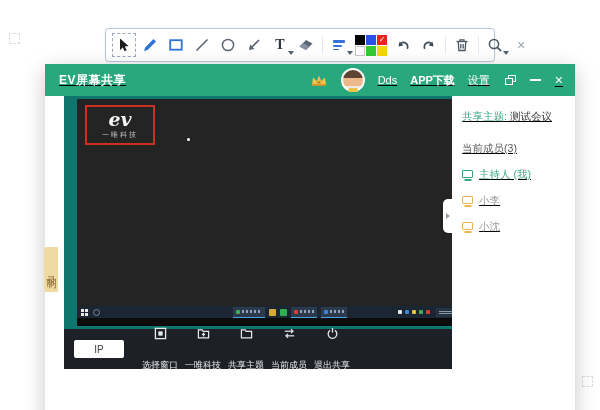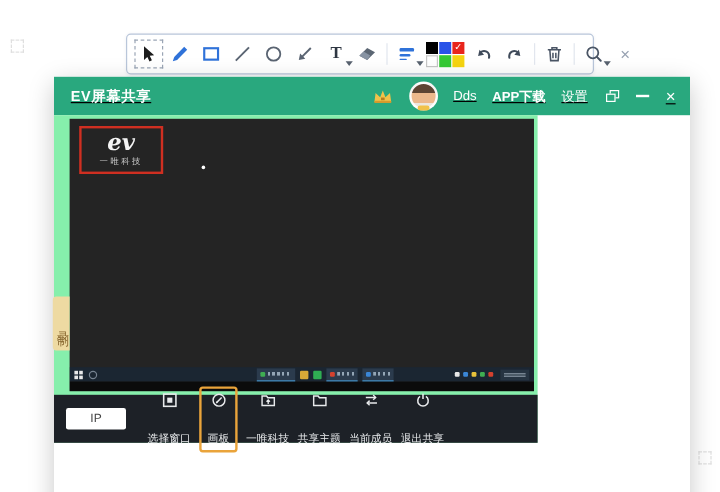--- a/index.html
+++ b/index.html
@@ -42,21 +42,21 @@
     width:10px;height:4px;background:#f0c24a;border-radius:2px;}
   .wc{display:flex;align-items:center;gap:14px;margin-left:2px;}
   .restore-icon{width:11px;height:10px;position:relative;cursor:pointer;}
   .restore-icon i{position:absolute;box-sizing:border-box;border:1.2px solid #fff;width:8px;height:7px;}
   .restore-icon i.back{right:0;top:0;}
   .restore-icon i.front{left:0;bottom:0;background:inherit;}
   .min-icon{width:11px;height:0;border-top:2px solid #fff;cursor:pointer;}
   .close-icon{font-size:14px;line-height:1;color:#fff;cursor:pointer;}
 
   .win-body{display:flex;height:273px;}
-  .left-col{width:403px;position:relative;background:#86efac;}
+  .left-col{width:403px;position:relative;background:#0f766e;margin-left:19px;}
   .preview{position:absolute;left:13px;top:3px;width:387px;height:227px;background:#242424;overflow:hidden;}
   .logo-anno{position:absolute;left:8px;top:6px;width:66px;height:36px;border:2px solid;
     display:flex;flex-direction:column;align-items:center;justify-content:center;}
   .logo-ev{font-family:"DejaVu Serif","Liberation Serif",serif;font-style:italic;font-weight:bold;
     font-size:19px;line-height:17px;color:#f4f4f4;}
   .logo-sub{font-size:7px;letter-spacing:2px;color:#c9c9c9;margin-top:2px;white-space:nowrap;}
   .cursor-dot{position:absolute;left:110px;top:39px;width:3px;height:3px;border-radius:50%;background:#fff;}
   .below-taskbar{position:absolute;left:0;right:0;bottom:0;height:8px;background:#0b0b0b;}
   .taskbar{position:absolute;left:0;right:0;bottom:8px;height:12px;background:#1b2632;
     display:flex;align-items:center;padding:0 4px;gap:5px;}
@@ -281,28 +281,20 @@
         <div class="bottom-bar">
           <span class="ip-box">IP</span>
           <span class="bb-buttons">
             <span class="bb-btn">
               <svg width="13" height="13" viewBox="0 0 14 14">
                   <rect x="1.5" y="1.5" width="11" height="11" fill="none" stroke="#e8eaec" stroke-width="1.4"></rect>
                   <rect x="4.7" y="4.7" width="4.6" height="4.6" fill="#e8eaec"></rect>
                 </svg>
               <span>选择窗口</span>
             </span>
-            <span class="bb-btn hl" style="border-color: rgb(234, 164, 59);">
-              <svg width="13" height="13" viewBox="0 0 14 14">
-                  <circle cx="7" cy="7" r="5.3" fill="none" stroke="#e8eaec" stroke-width="1.3"></circle>
-                  <line x1="4.6" y1="9.4" x2="9.4" y2="4.6" stroke="#e8eaec" stroke-width="1.3"></line>
-                  <polygon points="4.2,9.8 6,9.4 4.6,8 " fill="#e8eaec"></polygon>
-                </svg>
-              <span>画板</span>
-            </span>
             <span class="bb-btn">
               <svg width="13" height="13" viewBox="0 0 14 14">
                   <path d="M1.5 3.2 h4 l1.2 1.6 h5.8 v7 h-11 z" fill="none" stroke="#e8eaec" stroke-width="1.3"></path>
                   <path d="M7 10.3 v-3.2 M5.5 8.4 l1.5 -1.6 1.5 1.6" fill="none" stroke="#e8eaec" stroke-width="1.2"></path>
                 </svg>
               <span>一唯科技</span>
             </span>
             <span class="bb-btn">
               <svg width="13" height="13" viewBox="0 0 14 14">
                   <path d="M1.5 3.2 h4 l1.2 1.6 h5.8 v7 h-11 z" fill="none" stroke="#e8eaec" stroke-width="1.3"></path>
@@ -324,19 +316,41 @@
               <svg width="13" height="13" viewBox="0 0 14 14">
                   <path d="M4.4 3.6 a4.7 4.7 0 1 0 5.2 0" fill="none" stroke="#e8eaec" stroke-width="1.4"></path>
                   <line x1="7" y1="1.2" x2="7" y2="6" stroke="#e8eaec" stroke-width="1.4"></line>
                 </svg>
               <span>退出共享</span>
             </span>
           </span>
         </div>
       </div>
 
+      <div class="sidebar">
+        <div class="collapse-tab">
+          <i class="collapse-arrow"></i>
+        </div>
+        <div class="topic">
+          <span style="color: rgb(58, 165, 124);">共享主题:</span>
+          <span class="topic-val">测试会议</span>
+        </div>
+        <div class="members-title">当前成员(3)</div>
+        <div class="member" style="color: rgb(58, 165, 124);">
+          <span class="monitor host"></span>
+          <span>主持人 (我)</span>
+        </div>
+        <div class="member">
+          <span class="monitor guest"></span>
+          <span>小李</span>
+        </div>
+        <div class="member">
+          <span class="monitor guest"></span>
+          <span>小沈</span>
+        </div>
+      </div>
 
     </div>
   </div>
 
   <div class="record-tab" style="background: rgb(238, 218, 162);">录制</div>
 
 </div>
 
 </body></html>

